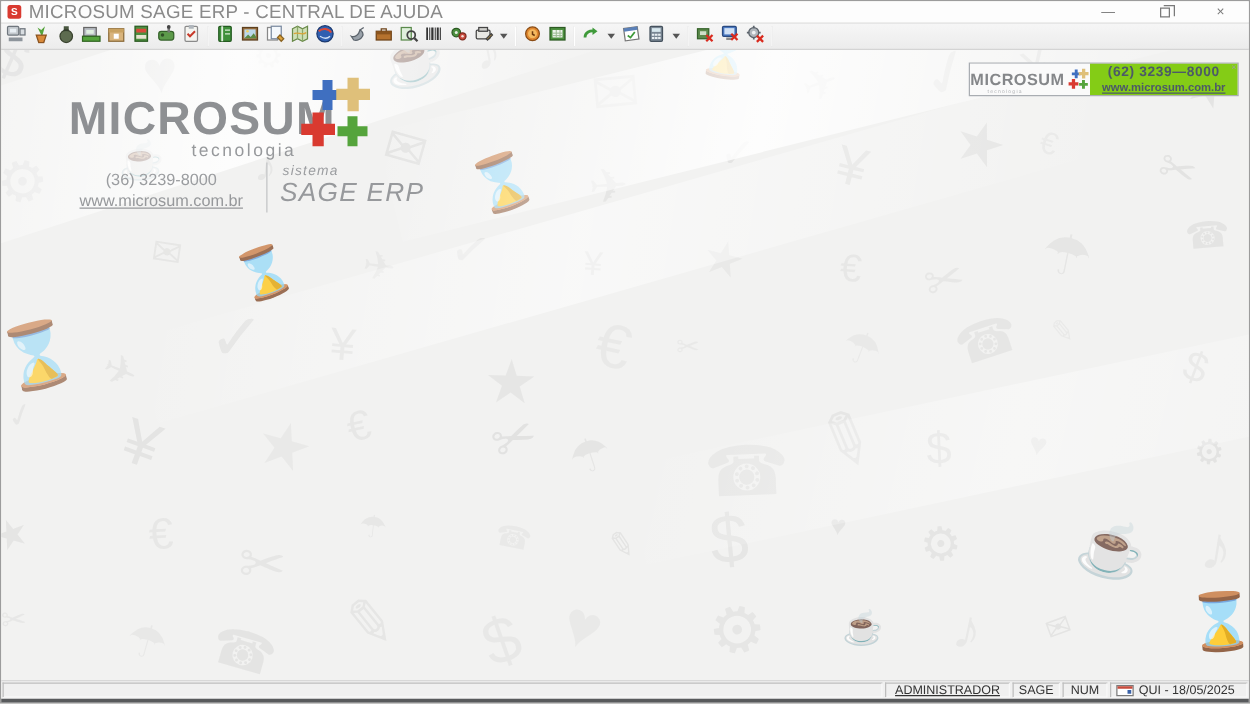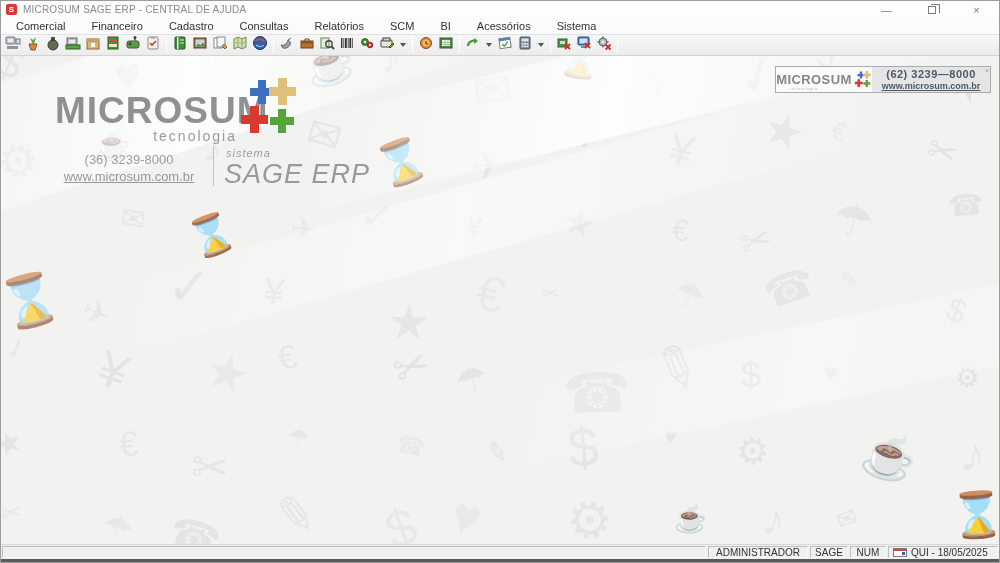--- a/index.html
+++ b/index.html
@@ -2,21 +2,21 @@
 <html><head>
 <meta charset="utf-8">
 <style>
   * { margin:0; padding:0; box-sizing:border-box; }
   html,body { width:1000px; height:563px; overflow:hidden; font-family:"Liberation Sans", sans-serif; }
   .window { width:1000px; height:563px; background:#f2f2f1; border:1px solid #9c9c9c; display:flex; flex-direction:column; position:relative; }
 
   
   .titlebar { height:17px; background:#fdfdfd; display:flex; align-items:center; flex:0 0 auto; }
   .app-icon { width:11px; height:11px; margin:0 6px 0 5px; background:#d93a30; border-radius:2px; color:#fff; font-size:8px; font-weight:bold; display:flex; align-items:center; justify-content:center; line-height:1; }
-  .title-text { font-size:10px; color:#8a8a8a; letter-spacing:.2px; }
+  .title-text { font-size:15px; color:#8a8a8a; letter-spacing:.2px; }
   .win-controls { margin-left:auto; display:flex; height:100%; }
   .win-btn { width:45px; height:100%; border:none; background:transparent; color:#7a7a7a; font-size:11px; display:flex; align-items:center; justify-content:center; cursor:default; }
   .restore-glyph { width:8px; height:8px; border:1px solid #7a7a7a; position:relative; }
   .restore-glyph:before { content:""; position:absolute; left:2px; top:-3px; width:8px; height:8px; border:1px solid #7a7a7a; border-left:none; border-bottom:none; }
 
   
   .menubar { height:16px; background:#fbfbfb; display:flex; align-items:center; padding-left:2px; flex:0 0 auto; }
   .menu-item { font-size:11px; color:#333; padding:1px 13px; cursor:default; }
 
   
@@ -34,37 +34,37 @@
 
   
   .brand-block { position:absolute; left:40px; top:28px; width:330px; height:125px; }
   .brand-name { position:absolute; left:14px; top:6px; font-size:37px; font-weight:bold; color:#8e9093; letter-spacing:1px; }
   .brand-tagline { position:absolute; left:0; top:44px; width:196px; text-align:right; font-size:14px; color:#97999c; letter-spacing:2px; }
   .brand-cross-big { position:absolute; left:197px; top:-6px; }
   .brand-phone { position:absolute; left:28px; top:68px; width:120px; text-align:center; font-size:13px; color:#9b9da0; }
   .brand-site { position:absolute; left:18px; top:85px; width:140px; text-align:center; font-size:13px; color:#96989b; text-decoration:underline; }
   .brand-divider { position:absolute; left:172px; top:62px; width:1px; height:40px; background:#c2c3c5; }
   .brand-sys-label { position:absolute; left:185px; top:63px; font-size:11px; font-style:italic; color:#9b9da0; letter-spacing:1px; }
-  .brand-sys-name { position:absolute; left:183px; top:75px; font-size:27px; font-style:italic; color:#97999c; letter-spacing:1px; }
+  .brand-sys-name { position:absolute; left:183px; top:75px; font-size:21px; font-style:italic; color:#97999c; letter-spacing:1px; }
 
   
   .info-box { position:absolute; right:8px; top:10px; width:216px; height:27px; border:1px solid #a9adb2; background:#fff; display:flex; align-items:stretch; box-shadow:0 0 0 1px #e8eaec inset; }
   .info-left { flex:0 0 96px; display:flex; align-items:center; justify-content:center; background:#fafafa; position:relative; }
   .info-brand { font-size:13px; font-weight:bold; color:#85878a; letter-spacing:.4px; }
   .info-tagline { position:absolute; left:14px; bottom:1px; font-size:4px; color:#b3b5b8; letter-spacing:1px; }
-  .info-right { flex:1; background:#e5e5e5; display:flex; flex-direction:column; align-items:center; justify-content:center; gap:1px; }
+  .info-right { flex:1; background:#84cc16; display:flex; flex-direction:column; align-items:center; justify-content:center; gap:1px; }
   .info-phone { font-size:11px; font-weight:bold; color:#4c5a68; letter-spacing:.5px; }
   .info-site { font-size:9px; font-weight:bold; color:#4c5a68; text-decoration:underline; }
   .info-close { position:absolute; right:1px; top:0; font-size:7px; color:#9aa0a6; line-height:1; }
 
   
   .statusbar { height:15px; background:#f0f0f0; display:flex; flex:0 0 auto; border-top:1px solid #d8d8d8; font-size:10px; color:#333; }
   .sb-panel { border:1px solid; border-color:#bdbdbd #f8f8f8 #f8f8f8 #bdbdbd; margin:1px 1px 1px 1px; display:flex; align-items:center; justify-content:center; padding:0 4px; white-space:nowrap; }
   .sb-spacer { flex:1 1 auto; }
-  .sb-user { flex:0 0 100px; }
+  .sb-user { flex:0 0 100px;text-decoration:underline; }
   .sb-caps { flex:0 0 38px; }
   .sb-num  { flex:0 0 36px; }
   .sb-date { flex:0 0 110px; justify-content:flex-start; gap:4px; }
   .cal-icon { width:14px; height:9px; background:#fff; border:1px solid #7a7a7a; position:relative; flex:0 0 auto; }
   .cal-icon:before { content:""; position:absolute; left:0; top:0; right:0; height:2px; background:#c84b3c; }
   .cal-icon:after { content:""; position:absolute; right:1px; bottom:1px; width:3px; height:3px; background:#3a62a8; }
   .bottom-edge { height:3px; background:#585a5c; flex:0 0 auto; }
 </style>
 </head>
 <body>
@@ -76,31 +76,20 @@
     <div class="title-text">MICROSUM SAGE ERP - CENTRAL DE AJUDA</div>
     <div class="win-controls">
       <button class="win-btn">—</button>
       <button class="win-btn">
           <span class="restore-glyph"></span>
         </button>
       <button class="win-btn">×</button>
     </div>
   </div>
 
-  <div class="menubar">
-      <div class="menu-item">Comercial</div>
-      <div class="menu-item">Financeiro</div>
-      <div class="menu-item">Cadastro</div>
-      <div class="menu-item">Consultas</div>
-      <div class="menu-item">Relatórios</div>
-      <div class="menu-item">SCM</div>
-      <div class="menu-item">BI</div>
-      <div class="menu-item">Acessórios</div>
-      <div class="menu-item">Sistema</div>
-    </div>
 
   <div class="toolbar">
       <div class="tb-btn">
         <span><svg width="16" height="16" viewBox="0 0 16 16">
             <rect x="1" y="2" width="9" height="7" rx="1" fill="#c3c8cd" stroke="#6f767d"></rect>
             <rect x="3" y="4" width="5" height="3" fill="#e8eef3"></rect>
             <rect x="2" y="11" width="11" height="3" fill="#8d949b"></rect>
             <rect x="11" y="4" width="4" height="5" fill="#d8dde1" stroke="#6f767d"></rect>
           </svg></span>
       </div>

